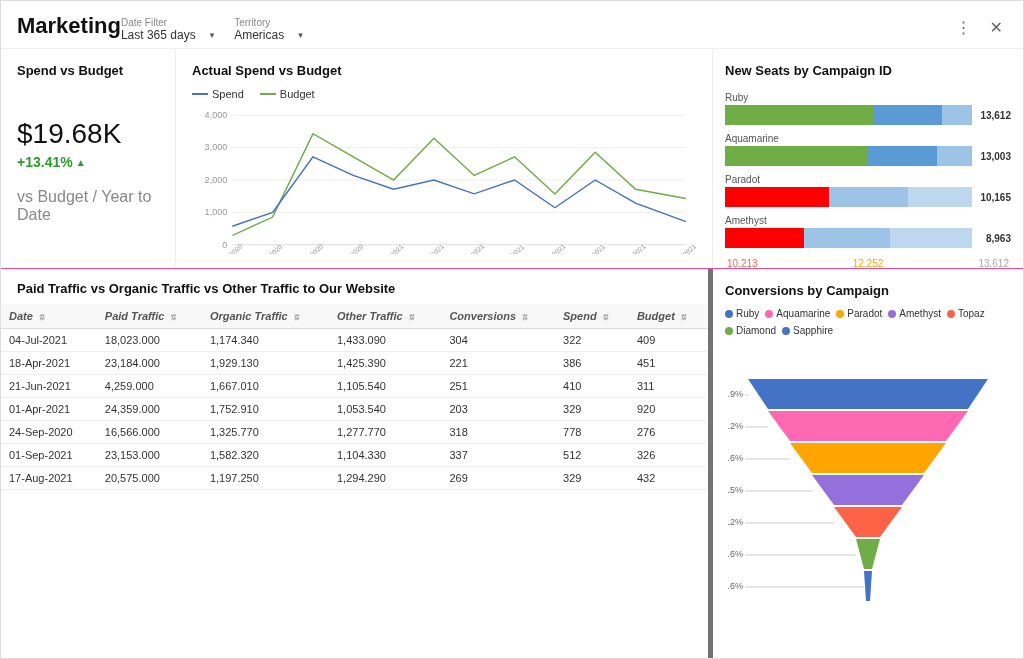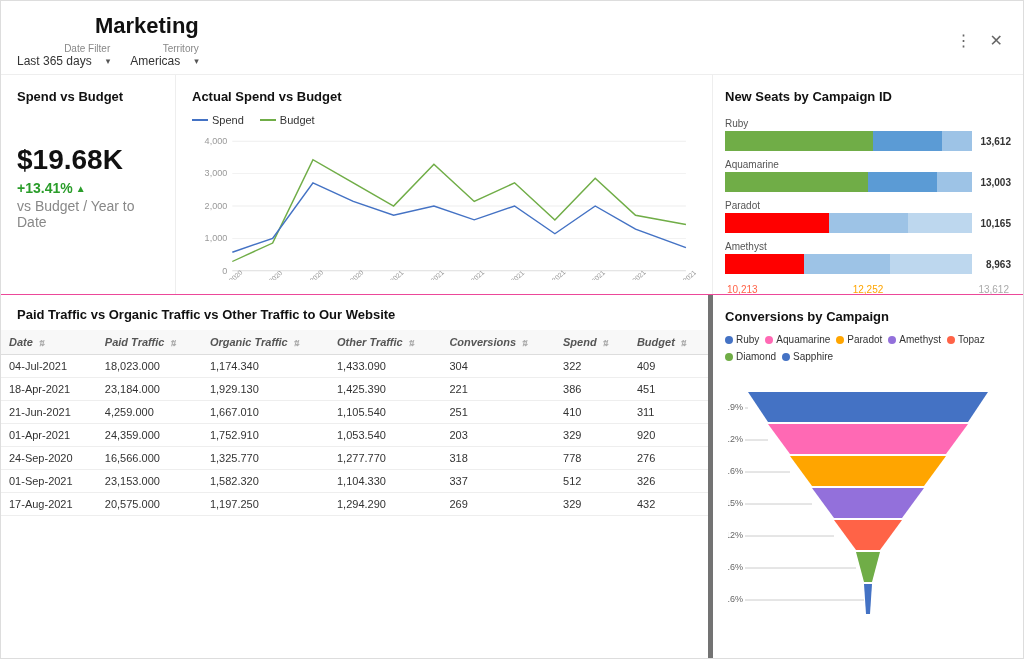--- a/index.html
+++ b/index.html
@@ -1,35 +1,35 @@
 <!DOCTYPE html>
 <html><head>
   <meta charset="utf-8">
   <style>
     * { box-sizing: border-box; margin: 0; padding: 0; }
     body { font-family: 'Segoe UI', Arial, sans-serif; background: #f5f5f5; width: 1024px; height: 659px; overflow: hidden; font-size: 12px; color: #333; }
     .dashboard { background: #fff; width: 1024px; height: 659px; display: flex; flex-direction: column; border: 1px solid #ddd; }
     .header { display: flex; align-items: center; justify-content: space-between; padding: 12px 16px 6px 16px; border-bottom: 1px solid #eee; }
-    .header-left { display: flex; flex-direction: column; text-align: right; }
+    .header-left { display: flex; flex-direction: row; }
     .title { font-size: 22px; font-weight: 700; color: #111; }
     .header-controls { display: flex; align-items: center; gap: 20px; margin-top: 4px; }
     .filter-group { display: flex; flex-direction: column; }
     .filter-label { font-size: 10px; color: #888; }
     .filter-value { font-size: 12px; color: #333; display: flex; align-items: center; gap: 14px; cursor: pointer; }
     .filter-value .chevron { font-size: 9px; color: #555; }
     .header-icons { display: flex; gap: 10px; align-items: center; }
     .icon-btn { background: none; border: none; cursor: pointer; font-size: 16px; color: #666; padding: 2px 4px; }
     .main-content { flex: 1; display: flex; flex-direction: column; overflow: hidden; }
     .top-row { display: flex; height: 220px; border-bottom: 1px solid #ec4899; }
     .spend-budget-panel { width: 175px; border-right: 1px solid #eee; padding: 14px 16px; display: flex; flex-direction: column; }
     .panel-title { font-size: 13px; font-weight: 700; color: #111; margin-bottom: 10px; }
-    .spend-amount { font-size: 28px; font-weight: 700; color: #111; margin-top: 30px; }
+    .spend-amount { font-size: 28px; font-weight: 400; color: #111; margin-top: 30px; }
     .spend-change { font-size: 14px; font-weight: 600; color: #2a9d2a; display: flex; align-items: center; gap: 3px; margin-top: 4px; }
     .spend-change-arrow { color: #2a9d2a; font-size: 10px; }
-    .spend-sub { font-size: 14px; color: #888; margin-top: 2px; }
+    .spend-sub { font-size: 16px; color: #888; margin-top: 18px; }
     .line-chart-panel { flex: 1; border-right: 1px solid #eee; padding: 14px 16px; display: flex; flex-direction: column; }
     .chart-legend { display: flex; gap: 16px; margin-bottom: 6px; font-size: 11px; align-items: center; }
     .legend-item { display: flex; align-items: center; gap: 4px; }
     .legend-dot { width: 16px; height: 2px; display: inline-block; }
     .seats-panel { width: 310px; padding: 14px 12px; display: flex; flex-direction: column; }
     .seats-chart { flex: 1; display: flex; flex-direction: column; gap: 8px; margin-top: 4px; }
     .seat-row { display: flex; flex-direction: column; }
     .seat-label { font-size: 10px; color: #555; margin-bottom: 2px; }
     .seat-bar-container { display: flex; align-items: center; gap: 4px; }
     .seat-value { font-size: 10px; color: #333; font-weight: 600; min-width: 35px; text-align: right; }

